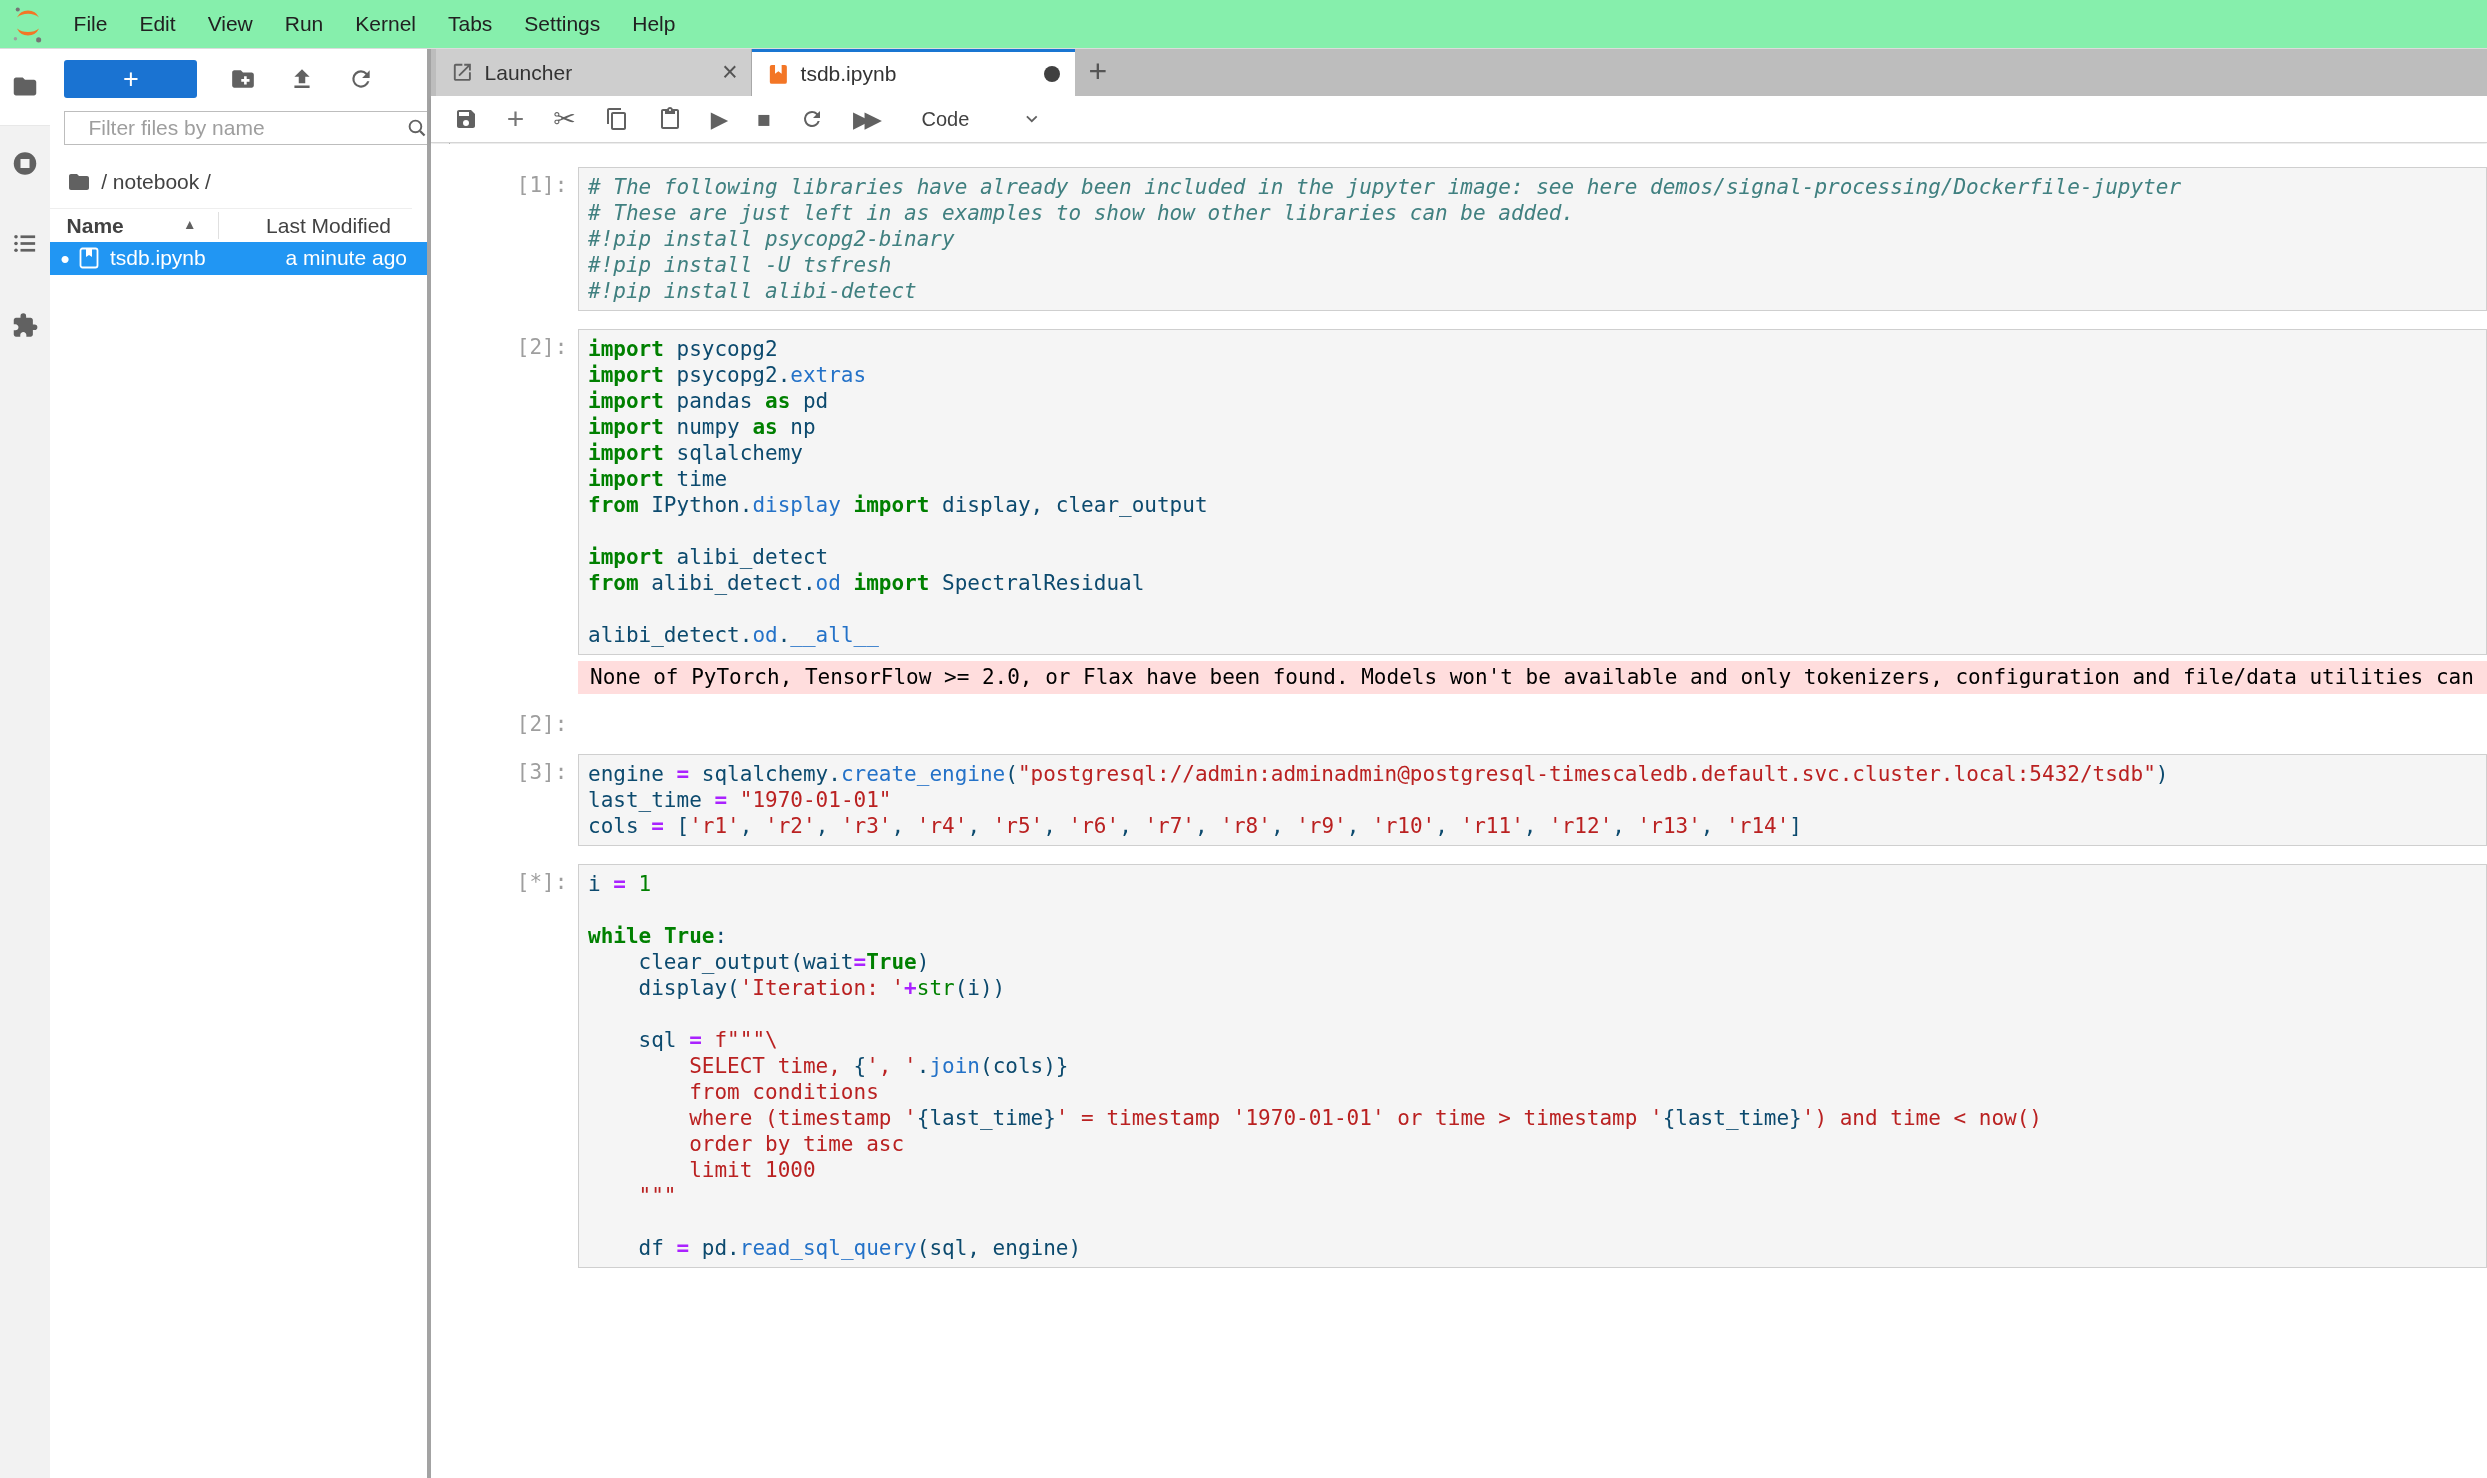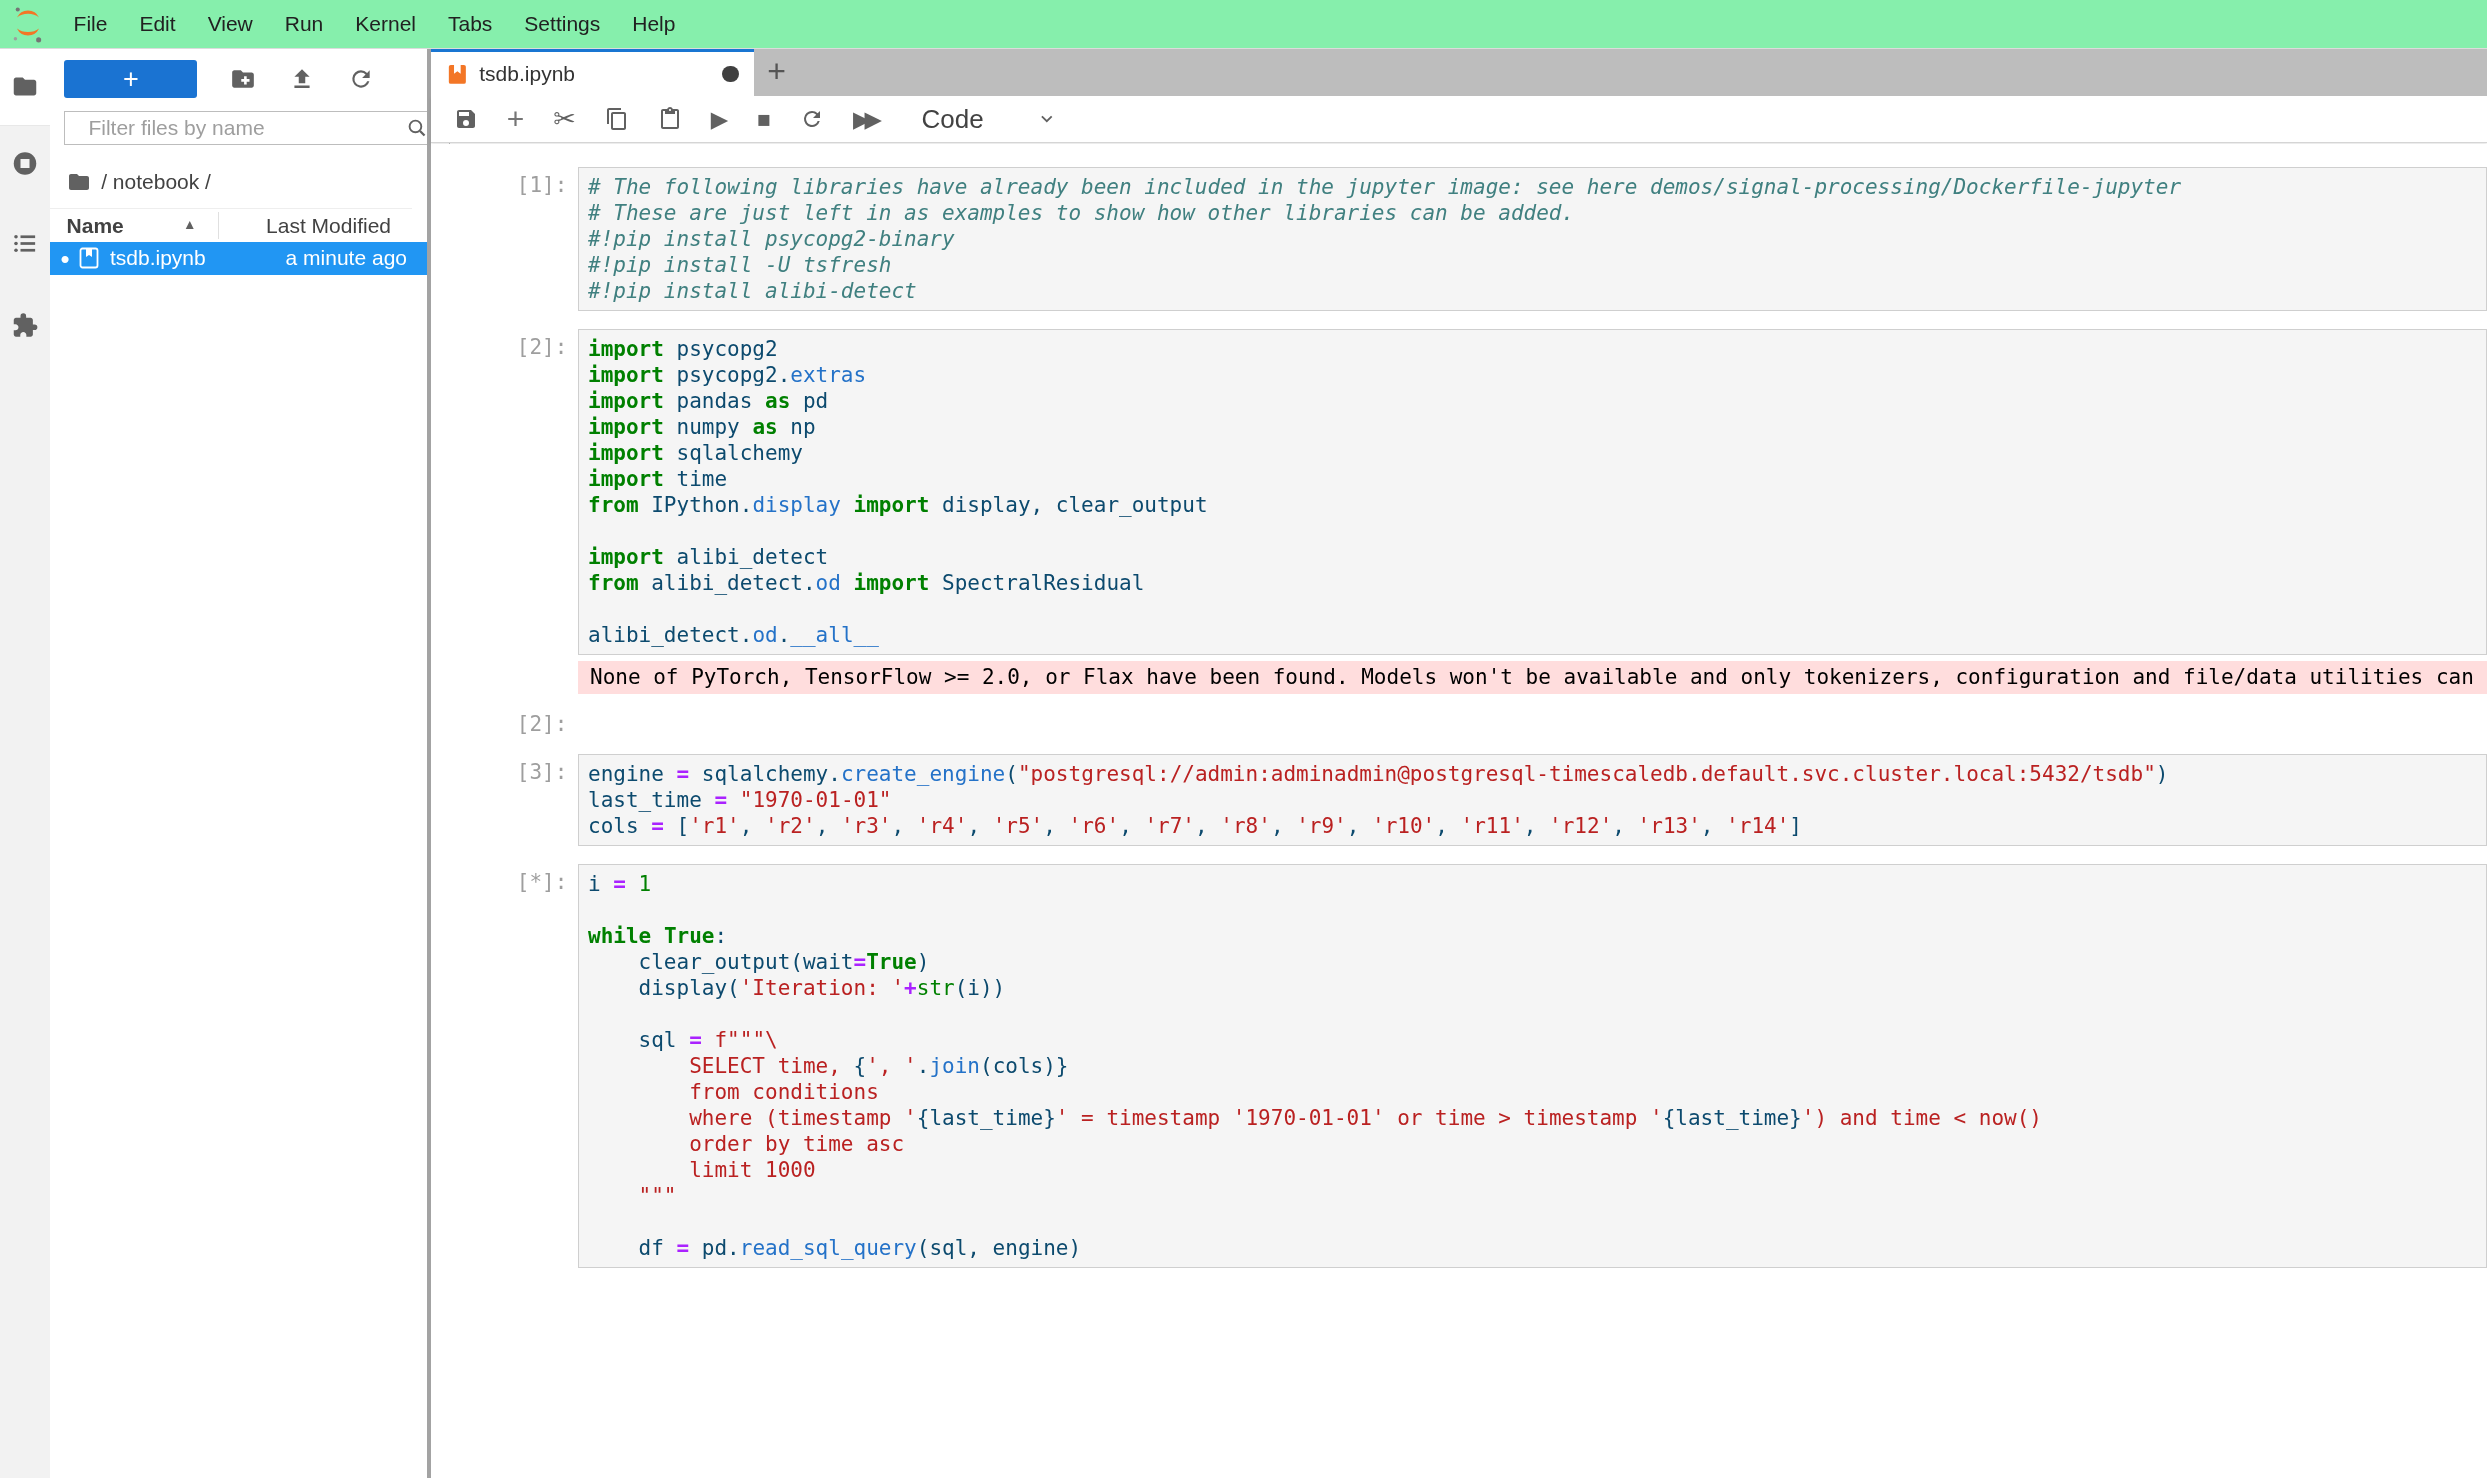--- a/index.html
+++ b/index.html
@@ -51,21 +51,21 @@
   .tab-inactive{width:316px;margin-left:5.3px;background:#cecece;border-right:0.8px solid #a8a8a8;}
   .tab-inactive .close{margin-left:auto;margin-right:13.6px;font-size:27px;color:#555;}
   .tab-active{width:323px;background:#fff;border-top:3.8px solid #1976d2;}
   .tab-active .dirty{margin-left:auto;margin-right:15px;width:16.6px;height:16.6px;border-radius:50%;background:#404040;}
   .addtab{width:45px;height:47px;font-size:32px;color:#555;text-align:center;line-height:44px;}
 
   .nbtoolbar{position:absolute;left:0;top:47px;right:0;height:47px;background:#fff;border-bottom:1.5px solid #d5d5d5;
              box-shadow:0 1.5px 3px rgba(0,0,0,.10);display:flex;align-items:center;padding-left:22.7px;box-sizing:border-box;}
   .tbicon{width:24px;height:24px;margin-right:29px;flex:none;}
   .tbrun{font-size:22.7px;color:#616161;margin-right:29px;}
-  .celltype{font-size:26px;color:#424242;margin-left:10.6px;}
+  .celltype{font-size:20px;color:#424242;margin-left:10.6px;}
   .ddcaret{width:19.6px;height:19.6px;margin-left:53px;}
 
   
   .nbscroll{position:absolute;left:0;top:95px;right:0;bottom:0;background:#fff;overflow:hidden;padding-top:22.7px;}
   .cell{margin-bottom:18px;}
   .cell-row,.out-row{display:flex;}
   .prompt{flex:none;width:147px;box-sizing:border-box;text-align:right;padding:6.8px 10.6px 0 0;
           font-family:"DejaVu Sans Mono","Liberation Mono",monospace;font-size:21px;color:#9e9e9e;}
   .editor{flex:1;background:#f5f5f5;border:0.8px solid #cfcfcf;padding:6px 0 6px 9px;
           font-family:"DejaVu Sans Mono","Liberation Mono",monospace;font-size:21px;line-height:26px;
@@ -174,20 +174,27 @@
       </svg>
       <span class="fname">tsdb.ipynb</span>
       <span class="fmod">a minute ago</span>
     </div>
   </div>
 
   <div class="splitter"></div>
 
   <div class="main">
     <div class="tabbar">
+      <div class="tab tab-inactive">
+        <svg class="ticon" viewBox="0 0 24 24" fill="#616161">
+          <path d="M19 19H5V5h7V3H5c-1.11 0-2 .9-2 2v14c0 1.1.89 2 2 2h14c1.1 0 2-.9 2-2v-7h-2zM14 3v2h3.59l-9.83 9.83 1.41 1.41L19 6.41V10h2V3z"></path>
+        </svg>
+        <span>Launcher</span>
+        <span class="close">×</span>
+      </div>
       <div class="tab tab-active">
         <svg class="ticon" viewBox="0 0 24 24">
           <rect x="3" y="2" width="18" height="20" rx="2" fill="#f37626"></rect>
           <path d="M8.5 2v9.4l3.5-2.6 3.5 2.6V2z" fill="#fff"></path>
         </svg>
         <span>tsdb.ipynb</span>
         <span class="dirty"></span>
       </div>
       <div class="addtab">+</div>
     </div>

